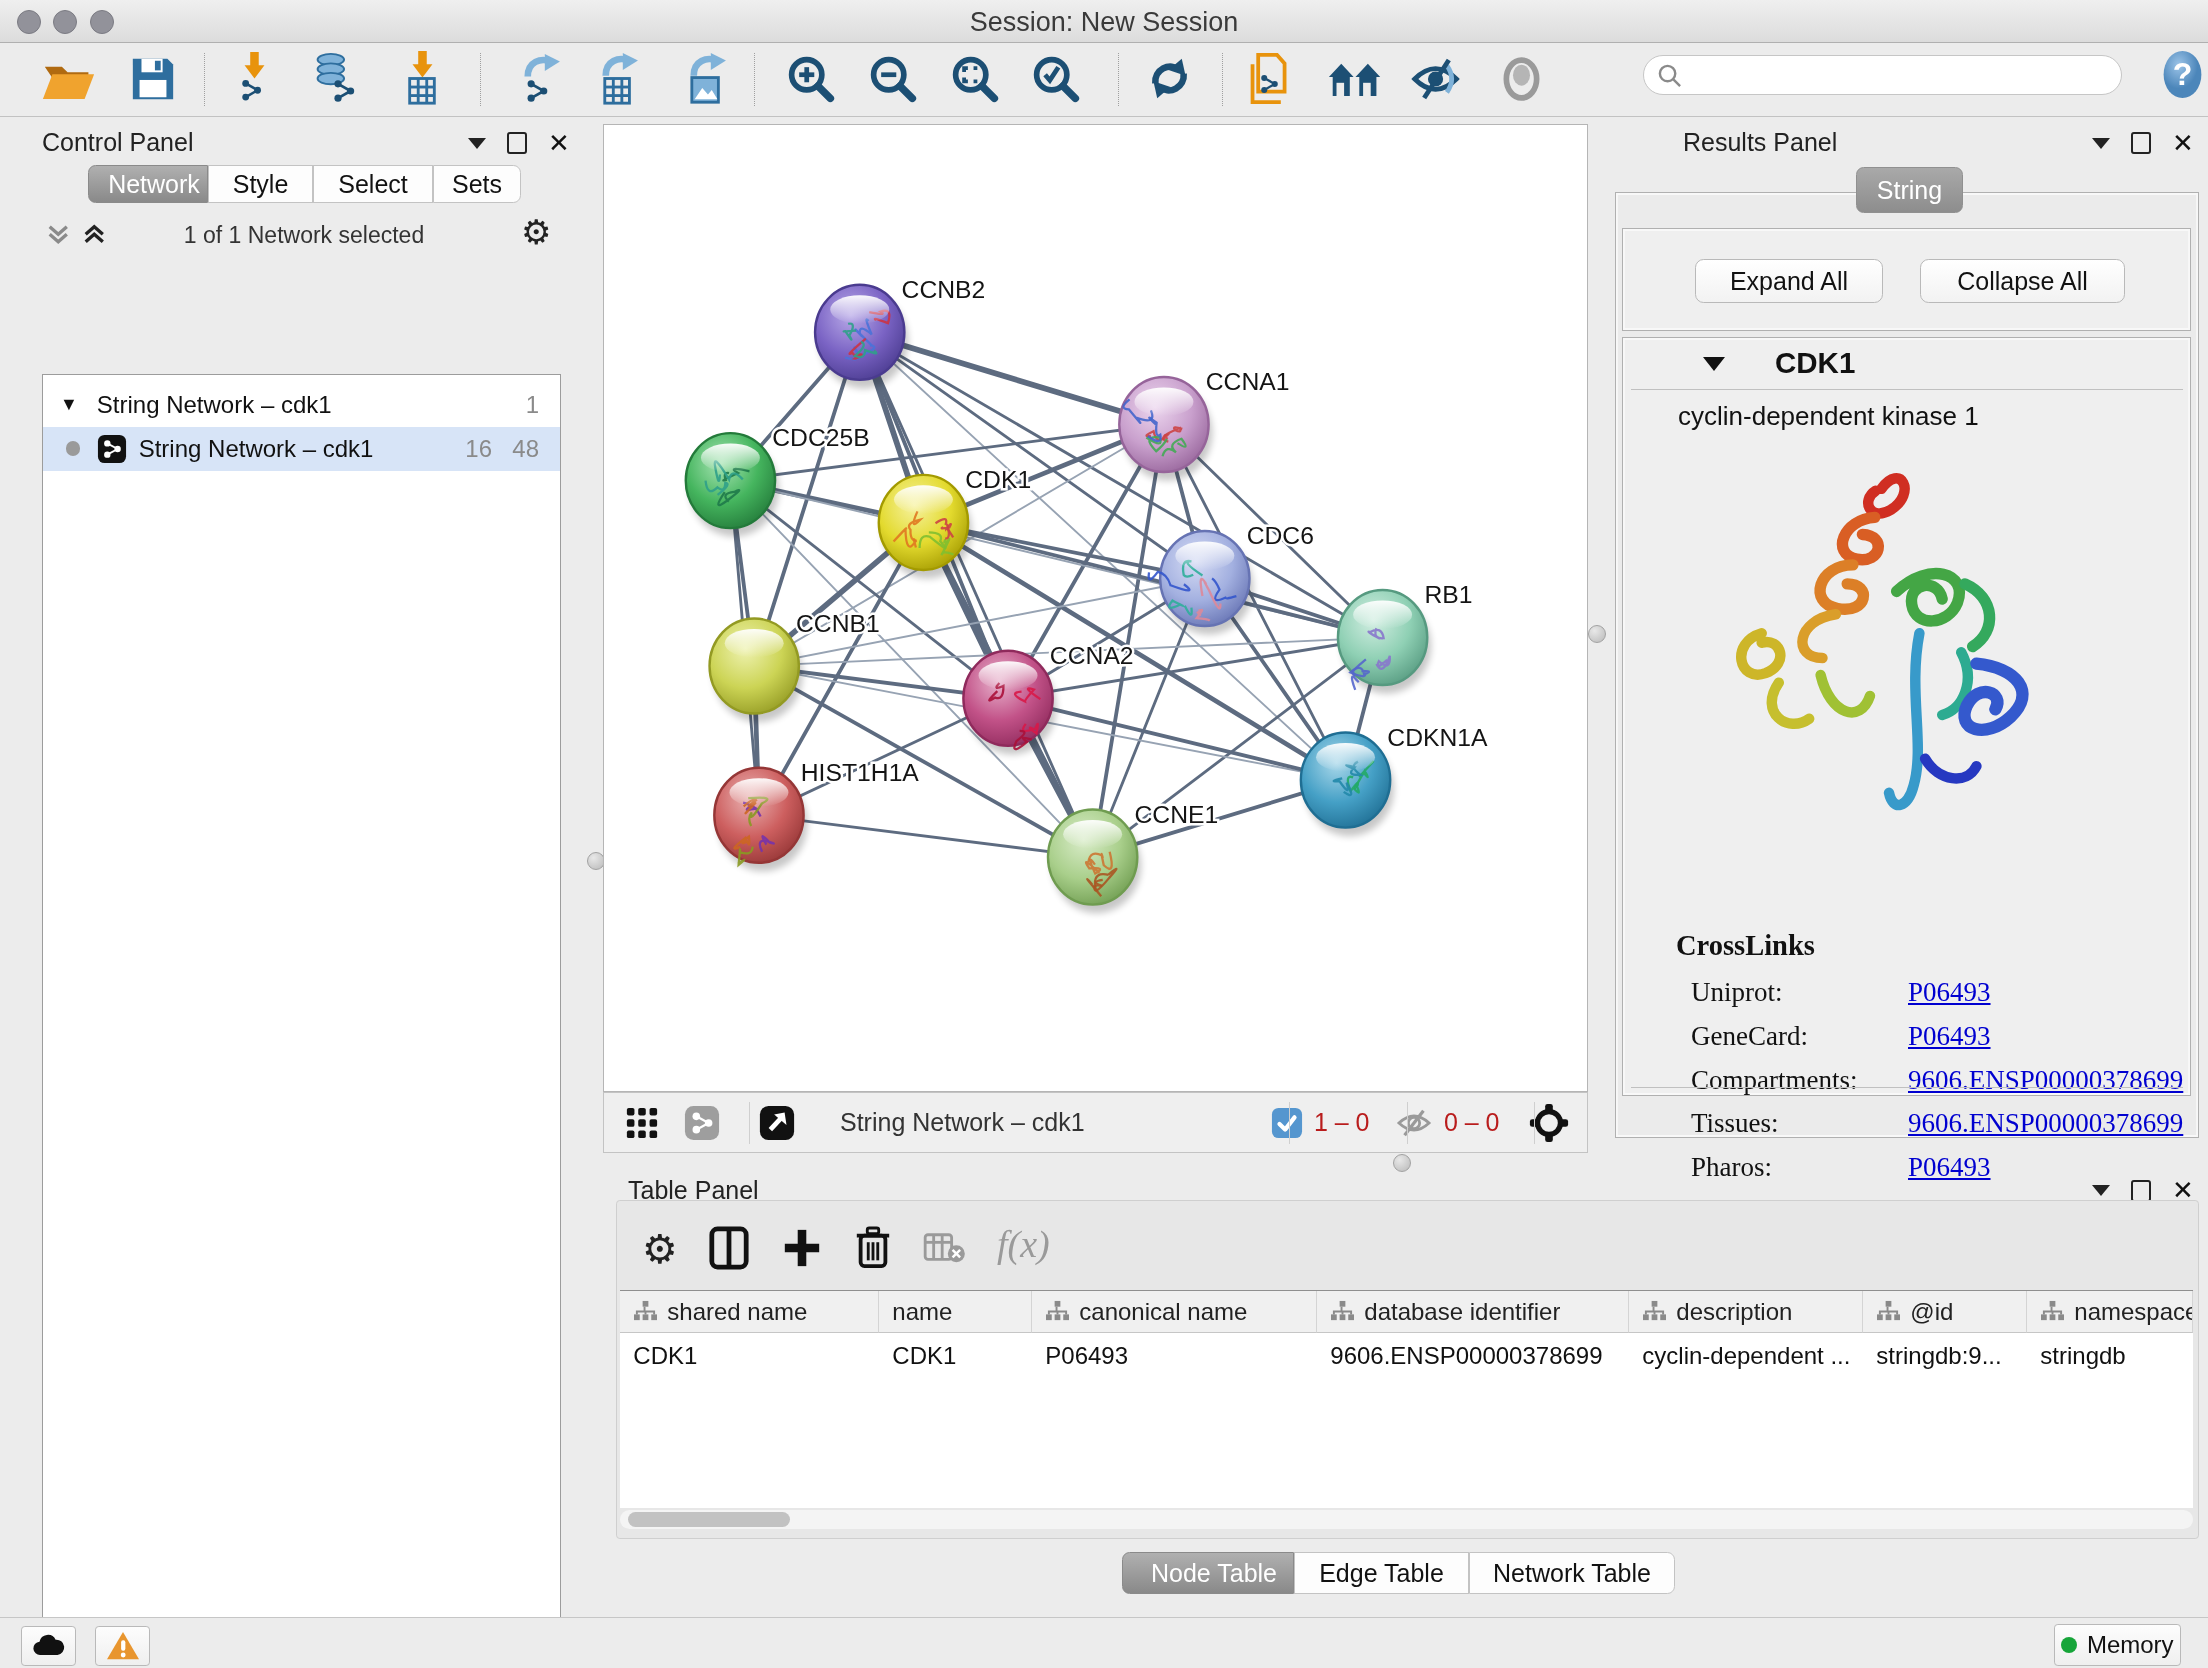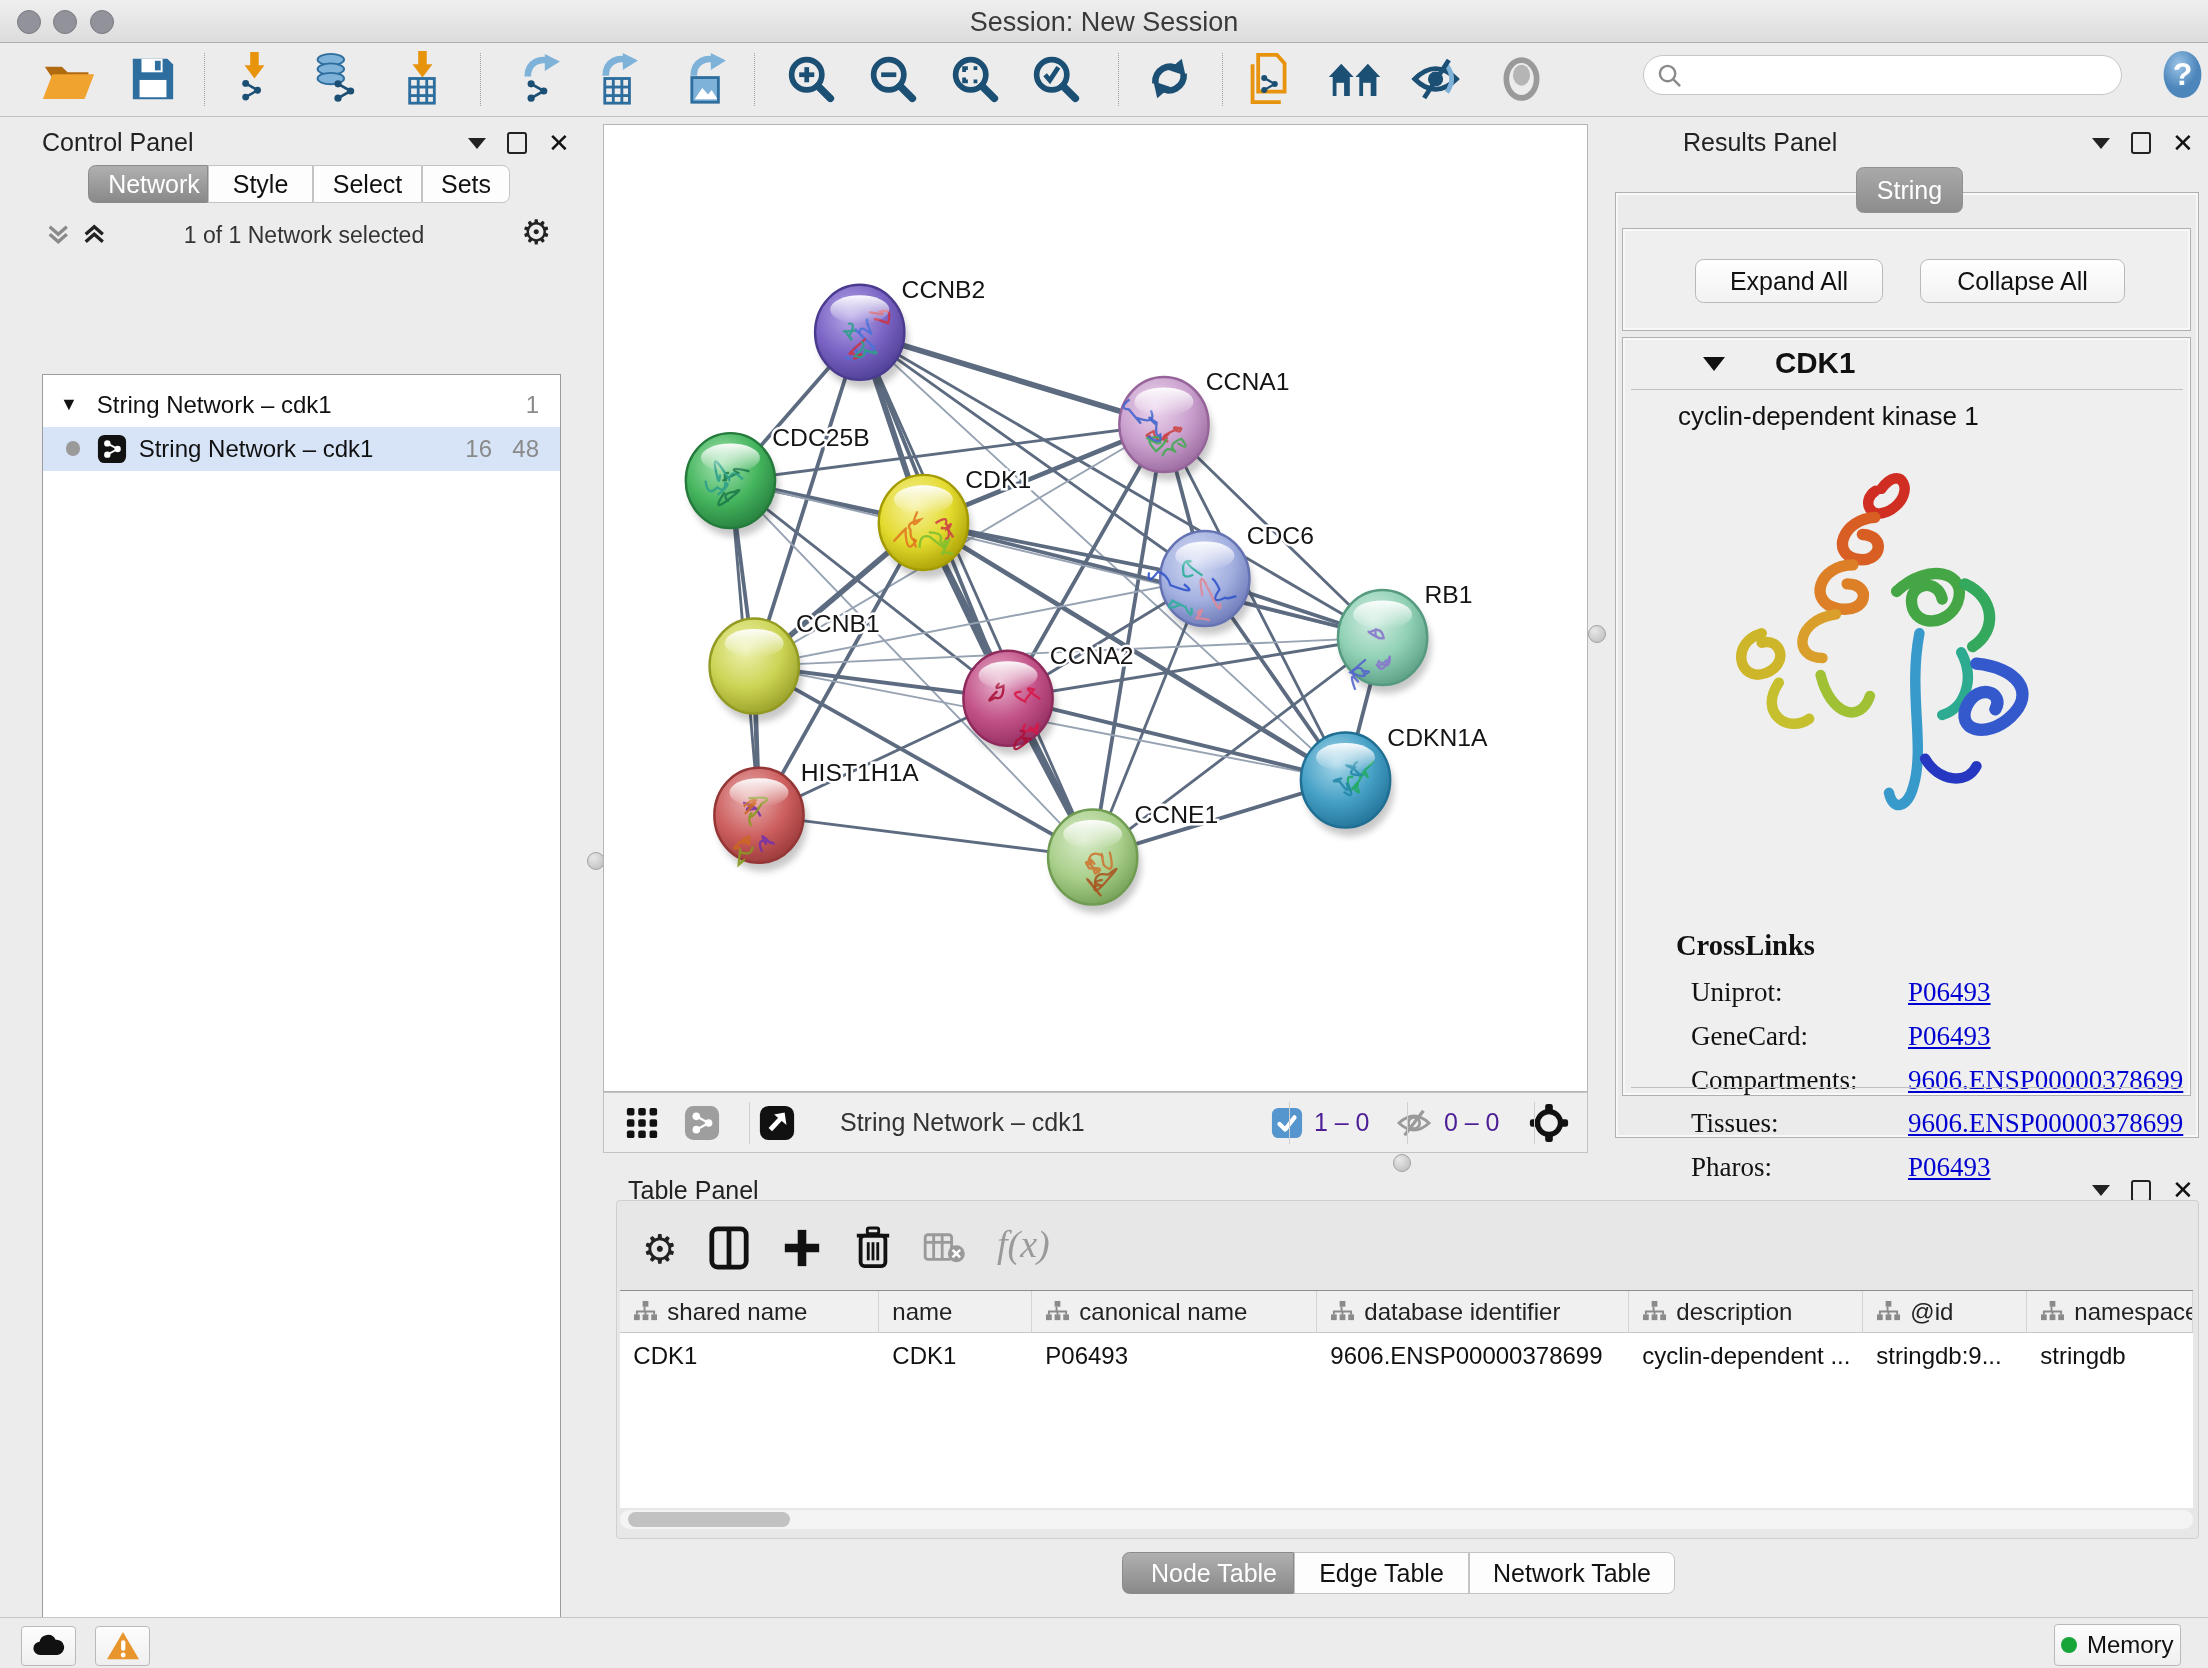--- a/index.html
+++ b/index.html
@@ -37,21 +37,21 @@
   .lrow.hl{background:#d7e4f7;}
   .lnum{color:#8a8a8a;}
   
   .canvas{position:absolute;left:603px;top:124px;width:985px;height:968px;background:#fff;
     border:1px solid #b5b5b5;box-sizing:border-box;}
   .vsplit{position:absolute;background:#ececec;}
   .knob{position:absolute;width:16px;height:16px;border-radius:50%;background:radial-gradient(circle at 35% 30%,#e8e8e8,#b9b9b9);border:1px solid #a2a2a2;}
   .cfooter{position:absolute;left:603px;top:1092px;width:985px;height:61px;background:#efefef;
     border:1px solid #c3c3c3;box-sizing:border-box;display:flex;align-items:center;}
   .fsep{width:0;height:42px;border-left:1px solid #cfcfcf;position:absolute;}
-  .fgray{color:#4c1d95;font-size:25px;}
+  .fgray{color:#b91c1c;font-size:25px;}
   
   .rbox{position:absolute;border:1px solid #b0b0b0;background:#ebebeb;box-shadow:inset 0 0 0 1.9px #f8f8f8;}
   .btn{background:linear-gradient(#ffffff,#f2f2f2);border:1px solid #b9b9b9;border-radius:8.6px;
     font-size:25px;color:#111;display:flex;align-items:center;justify-content:center;}
   .stab{position:absolute;left:1857px;top:167px;width:105px;height:44px;border-radius:7.6px;
     background:linear-gradient(#a9a9a9,#8d8d8d);color:#fff;font-size:25px;display:flex;align-items:center;justify-content:center;border:1px solid #909090;}
   .serif{font-family:"Liberation Serif","DejaVu Serif",serif;}
   .xrow{position:absolute;font-size:27px;color:#111;}
   .xrow a{color:#0000d0;}
   
@@ -341,21 +341,21 @@
   <div class="abs" style="left:0;top:117px;width:588px;height:1500px;">
     <div class="phead abs" style="left:42px;top:11.4px;">Control Panel</div>
     <div class="pctl" style="left:468px;top:15px;">
       <span class="tri"></span>
       <span class="flt"></span>
       <span class="cls">✕</span>
     </div>
     <div id="ctabs" class="abs" style="left:88px;top:48px;display:flex;">
         <div class="ctab sel" style="width: 120px; border-radius: 7.6px 0px 0px 7.6px;">Network</div>
         <div class="ctab" style="width: 105px;">Style</div>
-        <div class="ctab" style="width: 109px;">Select</div>
+        <div class="ctab" style="width: 120px;">Select</div>
         <div class="ctab" style="width: 88px; border-radius: 0px 7.6px 7.6px 0px;">Sets</div>
       </div>
 
     <span class="abs" style="left:44px;top:103px;">
       <svg width="28.5" height="28.5" viewBox="0 0 30 30">
           <polyline points="6,7 15,15 24,7" fill="none" stroke="#8a8a8a" stroke-width="3.5"></polyline>
           <polyline points="6,15 15,23 24,15" fill="none" stroke="#8a8a8a" stroke-width="3.5"></polyline>
         </svg>
     </span>
     <span class="abs" style="left:80px;top:103px;">

